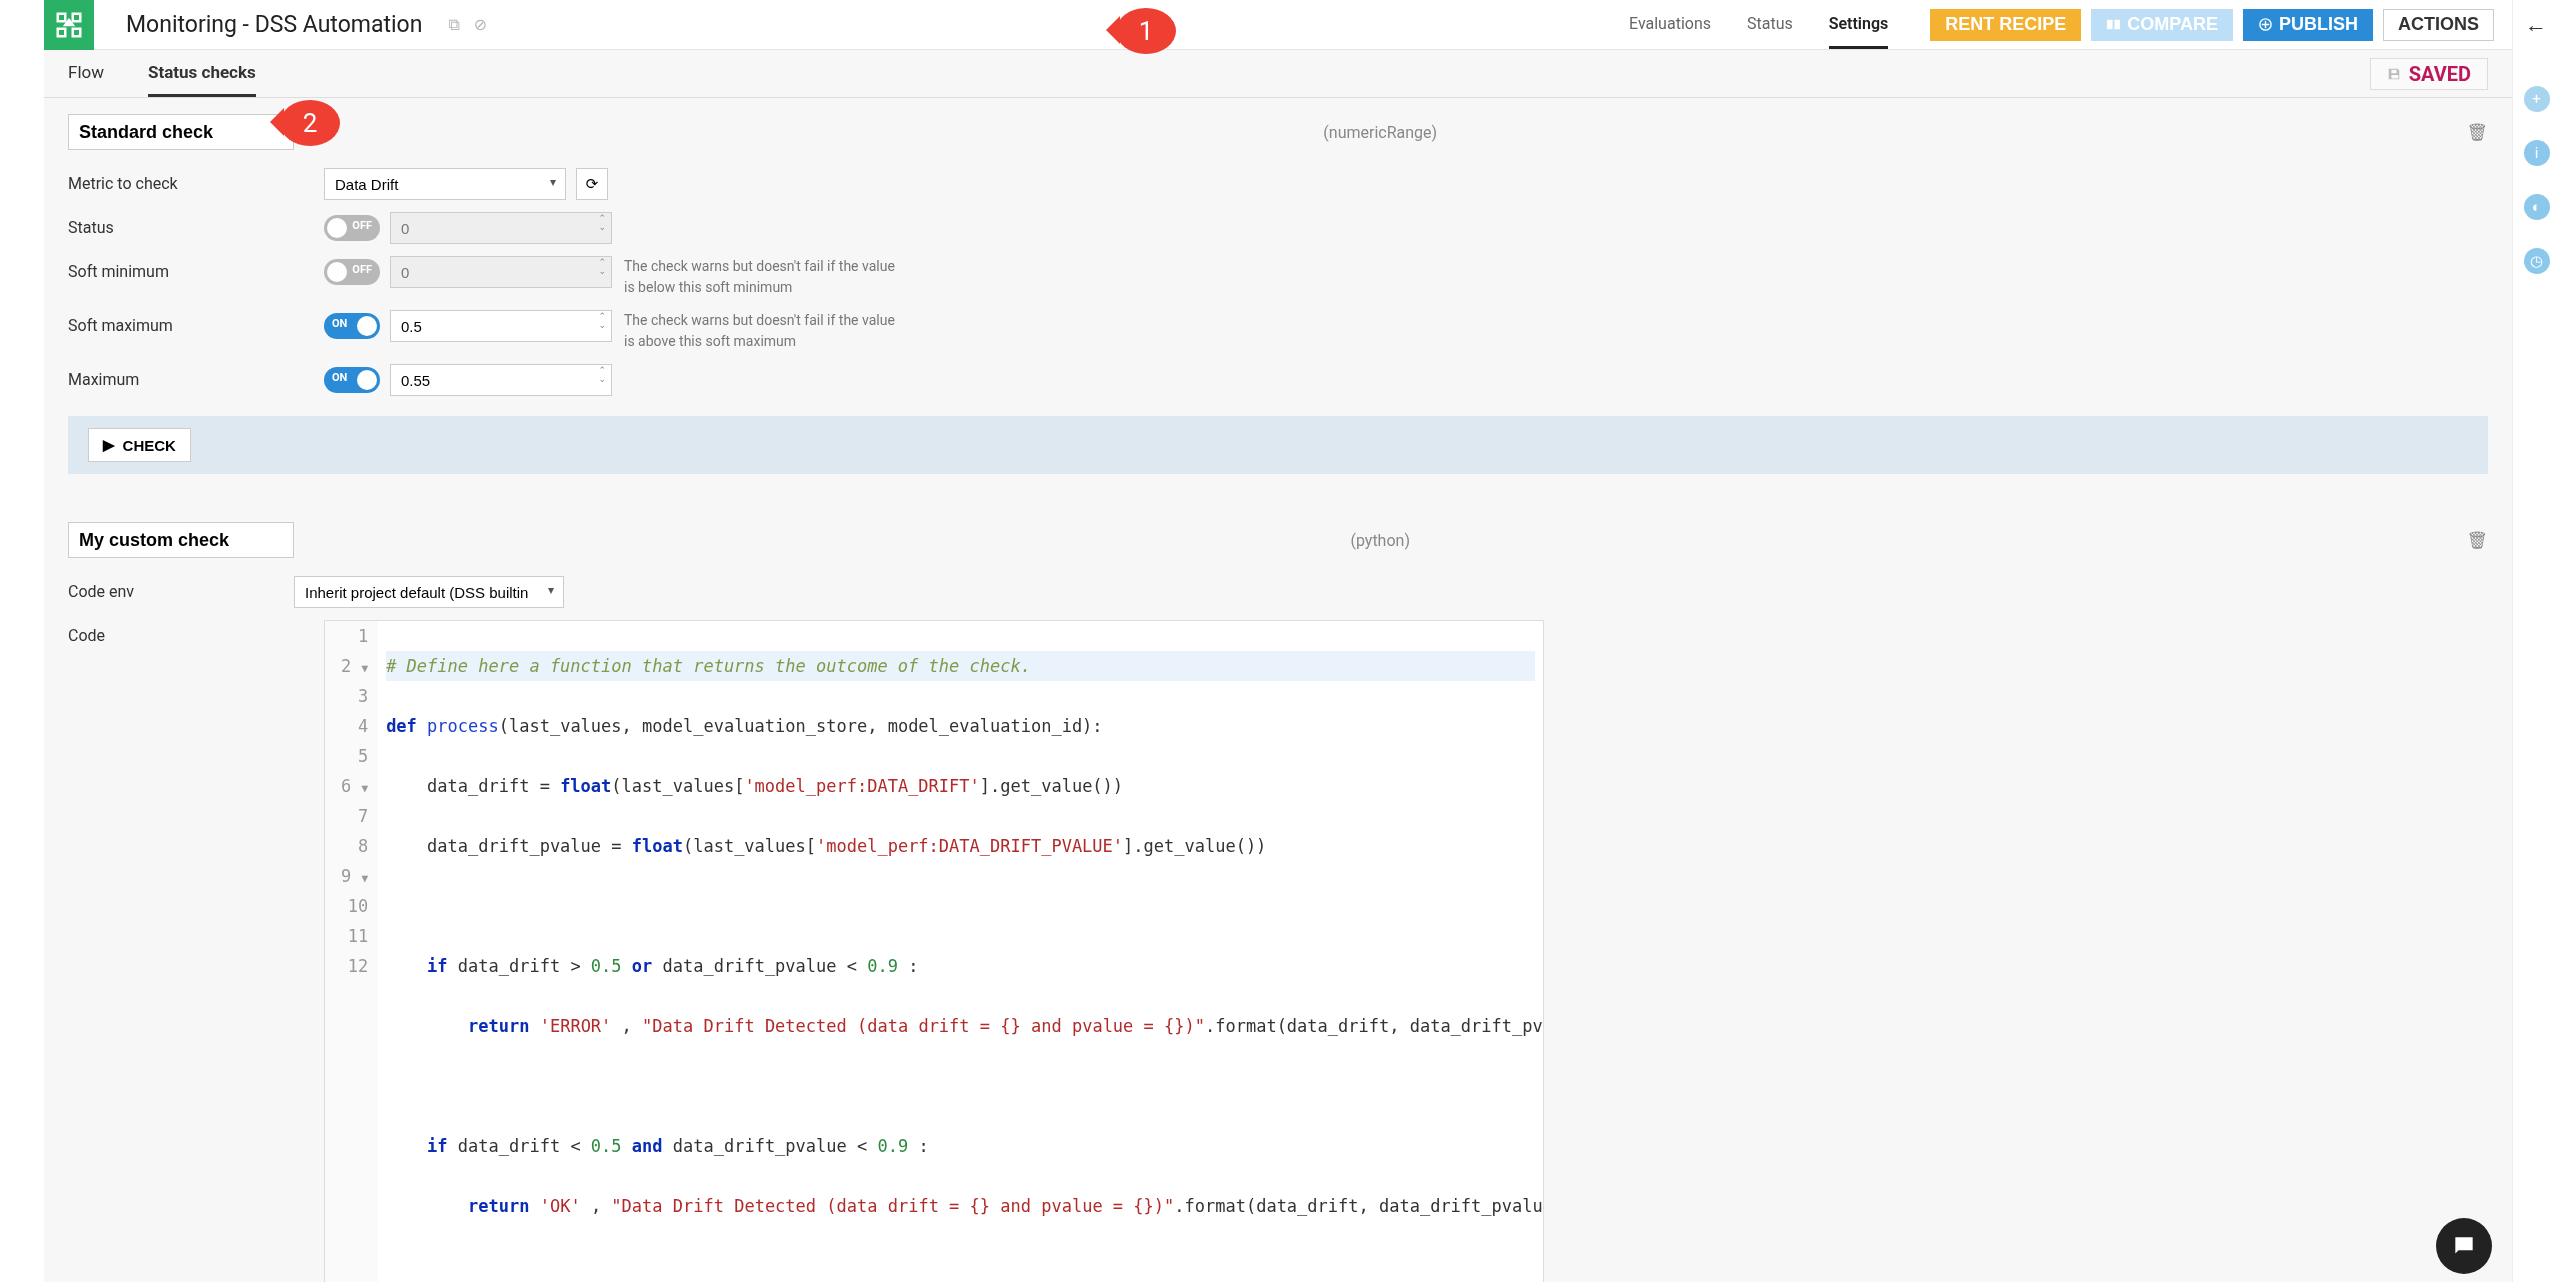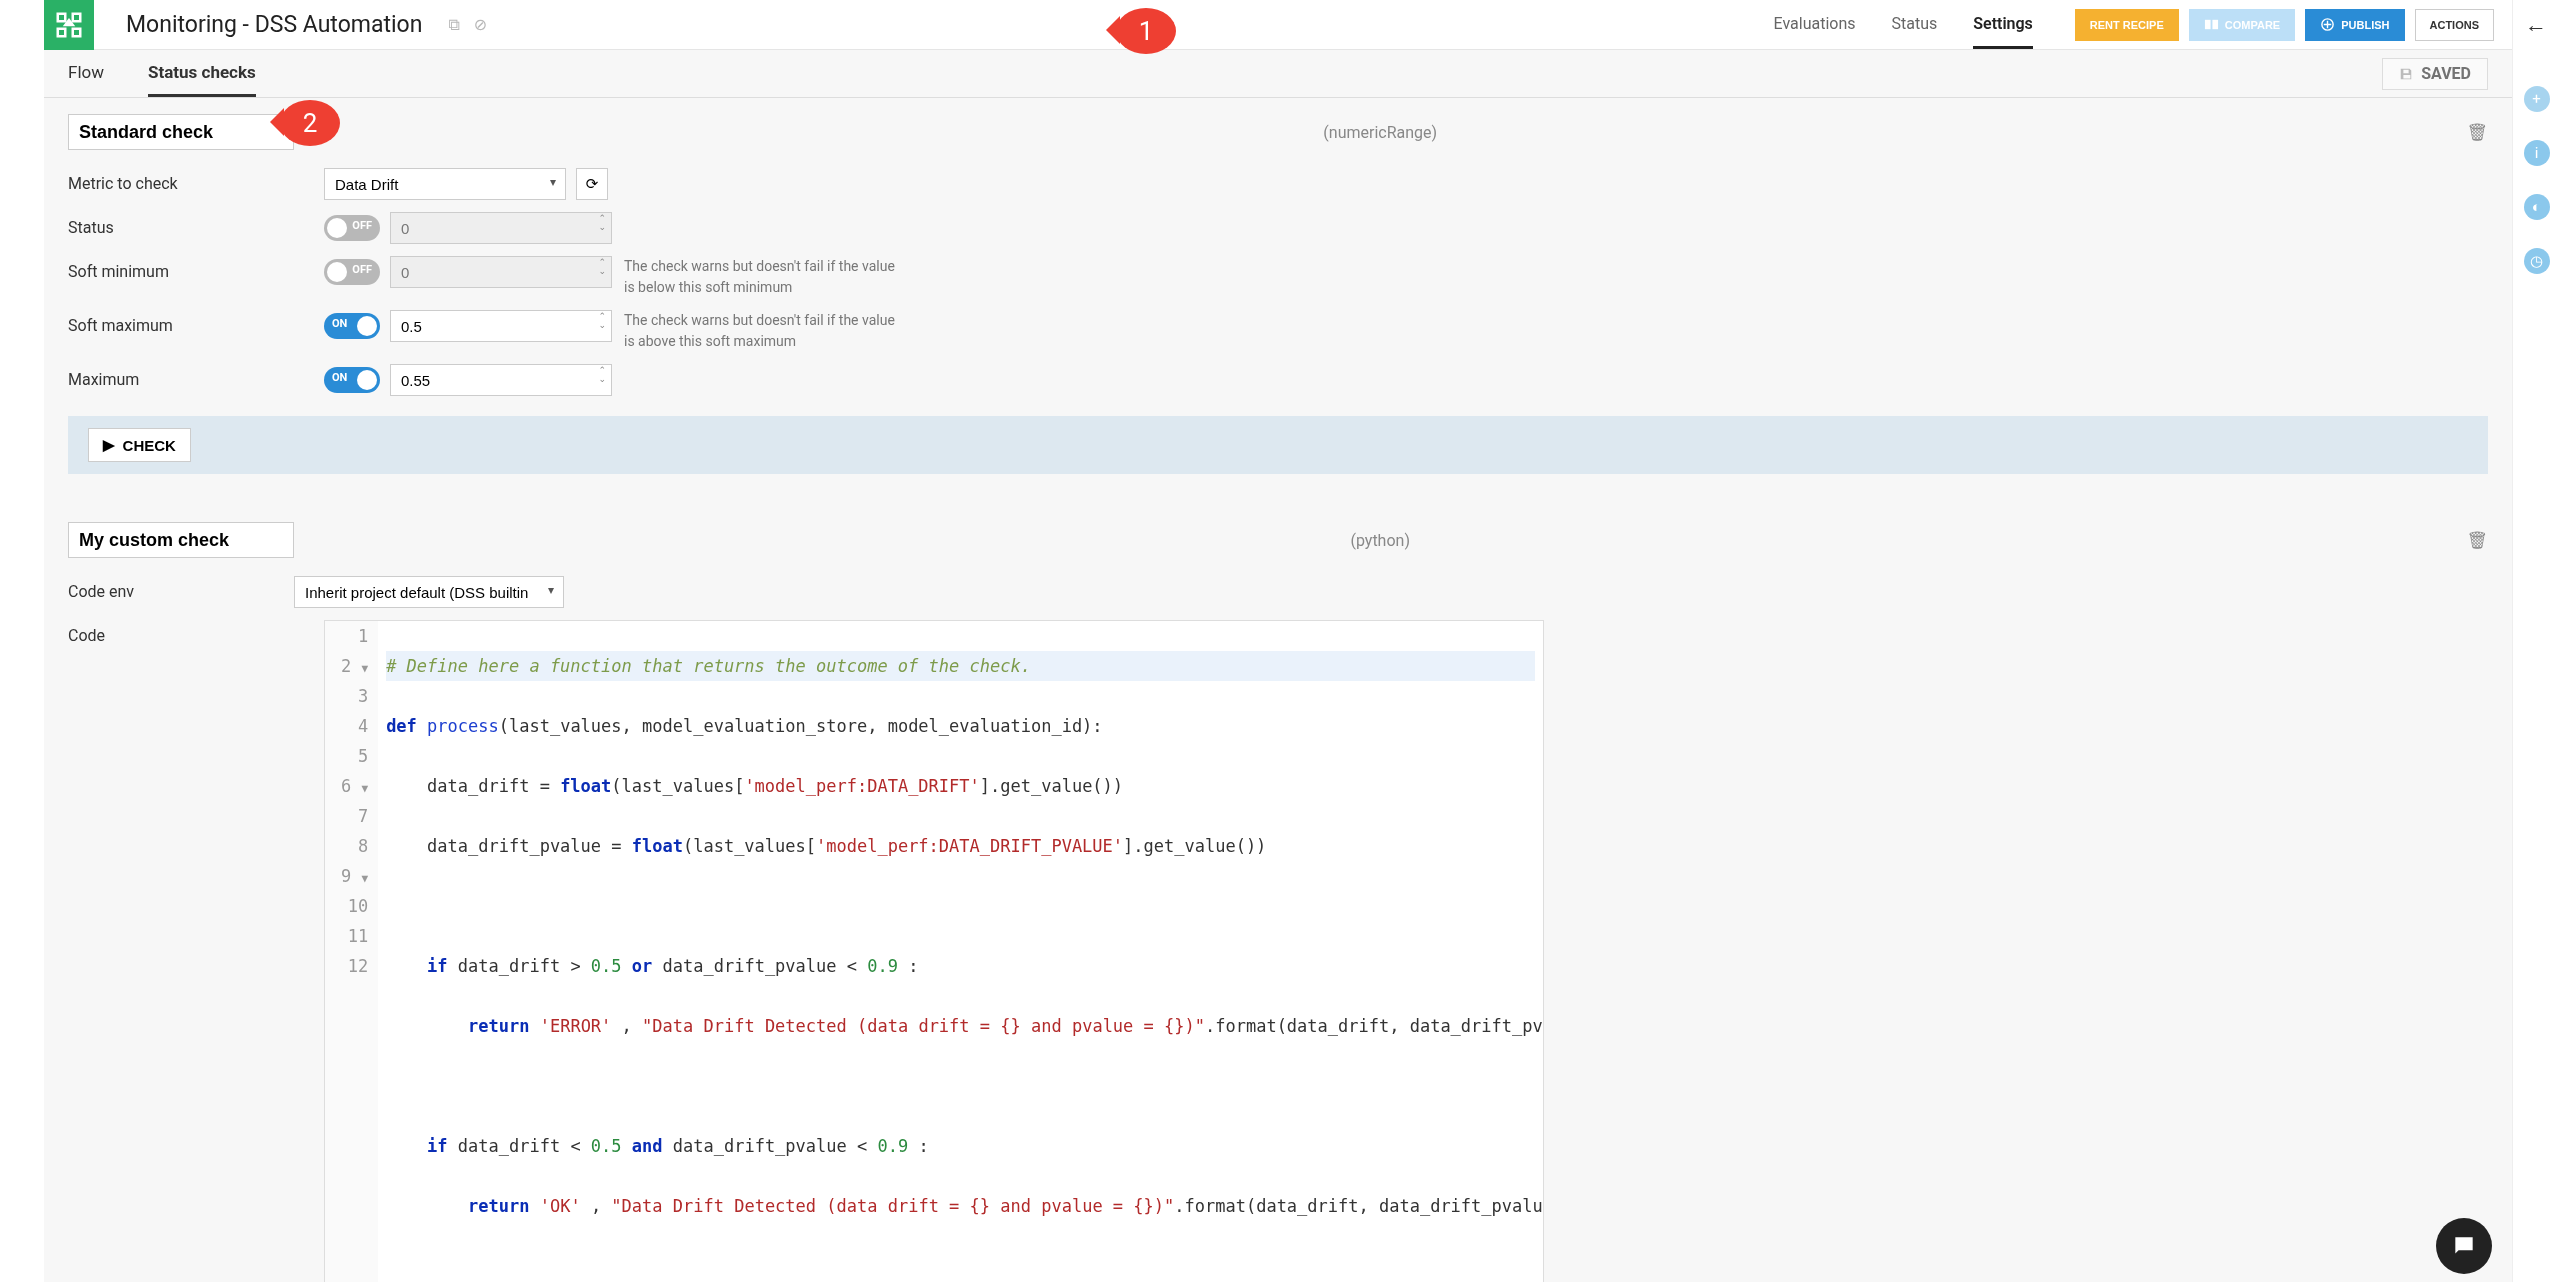--- a/index.html
+++ b/index.html
@@ -14,38 +14,38 @@
 
 .topbar { height: 50px; border-bottom: 1px solid #e5e5e5; display: flex; align-items: center; padding: 0 18px 0 0; gap: 14px; position: relative; }
 .logo-box { width: 50px; height: 50px; background: #2ab166; display: flex; align-items: center; justify-content: center; }
 .logo-box svg { width: 30px; height: 30px; }
 .page-title { font-size: 23px; color: #222; font-weight: 400; margin-left: 18px; }
 .title-icons { display: flex; gap: 14px; margin-left: 12px; color: #b8b8b8; font-size: 16px; }
 .top-nav { margin-left: auto; display: flex; align-items: center; gap: 36px; height: 100%; }
 .top-nav a { color: #666; font-size: 16px; text-decoration: none; height: 100%; display: flex; align-items: center; border-bottom: 3px solid transparent; }
 .top-nav a.active { color: #222; font-weight: 600; border-bottom-color: #222; }
 .top-buttons { display: flex; gap: 10px; margin-left: 28px; }
-.btn { height: 32px; padding: 0 14px; font-size: 11px; font-weight: 700; border: 1px solid transparent; display: inline-flex; align-items: center; gap: 6px; cursor: pointer; }
+.btn { height: 32px; padding: 0 14px; font-size: 18px; font-weight: 700; border: 1px solid transparent; display: inline-flex; align-items: center; gap: 6px; cursor: pointer; }
 .btn-orange { background: #f5b130; color: #fff; }
 .btn-compare { background: #bcdff7; color: #fff; }
 .btn-publish { background: #2a8cd6; color: #fff; }
 .btn-actions { background: #fff; color: #333; border-color: #ccc; }
 .btn svg { width: 15px; height: 15px; }
 
 
 .callout { position: absolute; z-index: 50; }
 .callout .shape { width: 60px; height: 46px; background: #ee3f32; border-radius: 50%; position: relative; display: flex; align-items: center; justify-content: center; color: #fff; font-size: 26px; font-weight: 400; }
 .callout .shape::before { content: ""; position: absolute; left: -24px; top: 8px; border: 14px solid transparent; border-right-color: #ee3f32; }
 
 
 .subnav { height: 48px; background: #f7f7f7; border-bottom: 1px solid #ddd; display: flex; align-items: center; padding: 0 24px; position: relative; }
 .subnav .tabs { display: flex; gap: 44px; height: 100%; }
 .subnav .tabs a { color: #333; font-size: 17px; text-decoration: none; height: 100%; display: flex; align-items: center; border-bottom: 3px solid transparent; }
 .subnav .tabs a.active { font-weight: 700; border-bottom-color: #333; }
-.saved-btn { margin-left: auto; height: 32px; padding: 0 16px; border: 1px solid #ddd; background: #fafafa; color: #737373; font-weight: 700; font-size: 16px; display: flex; align-items: center; gap: 8px; }
+.saved-btn { margin-left: auto; height: 32px; padding: 0 16px; border: 1px solid #ddd; background: #fafafa; color: #be185d; font-weight: 700; font-size: 20px; display: flex; align-items: center; gap: 8px; }
 
 
 .content { flex: 1; overflow: auto; background: #f7f7f7; padding: 16px 0 0 0; }
 .check-block { margin: 0 24px 48px 24px; }
 .check-header { display: flex; align-items: center; gap: 14px; margin-bottom: 12px; justify-content: space-between; }
 .check-name-input { width: 226px; height: 36px; border: 1px solid #ccc; padding: 0 10px; font-size: 18px; font-weight: 700; background: #fff; }
 .check-type { color: #888; font-size: 16px; }
 .trash { color: #888; font-size: 17px; cursor: pointer; }
 
 .form-row { display: flex; align-items: flex-start; padding: 6px 0; }

